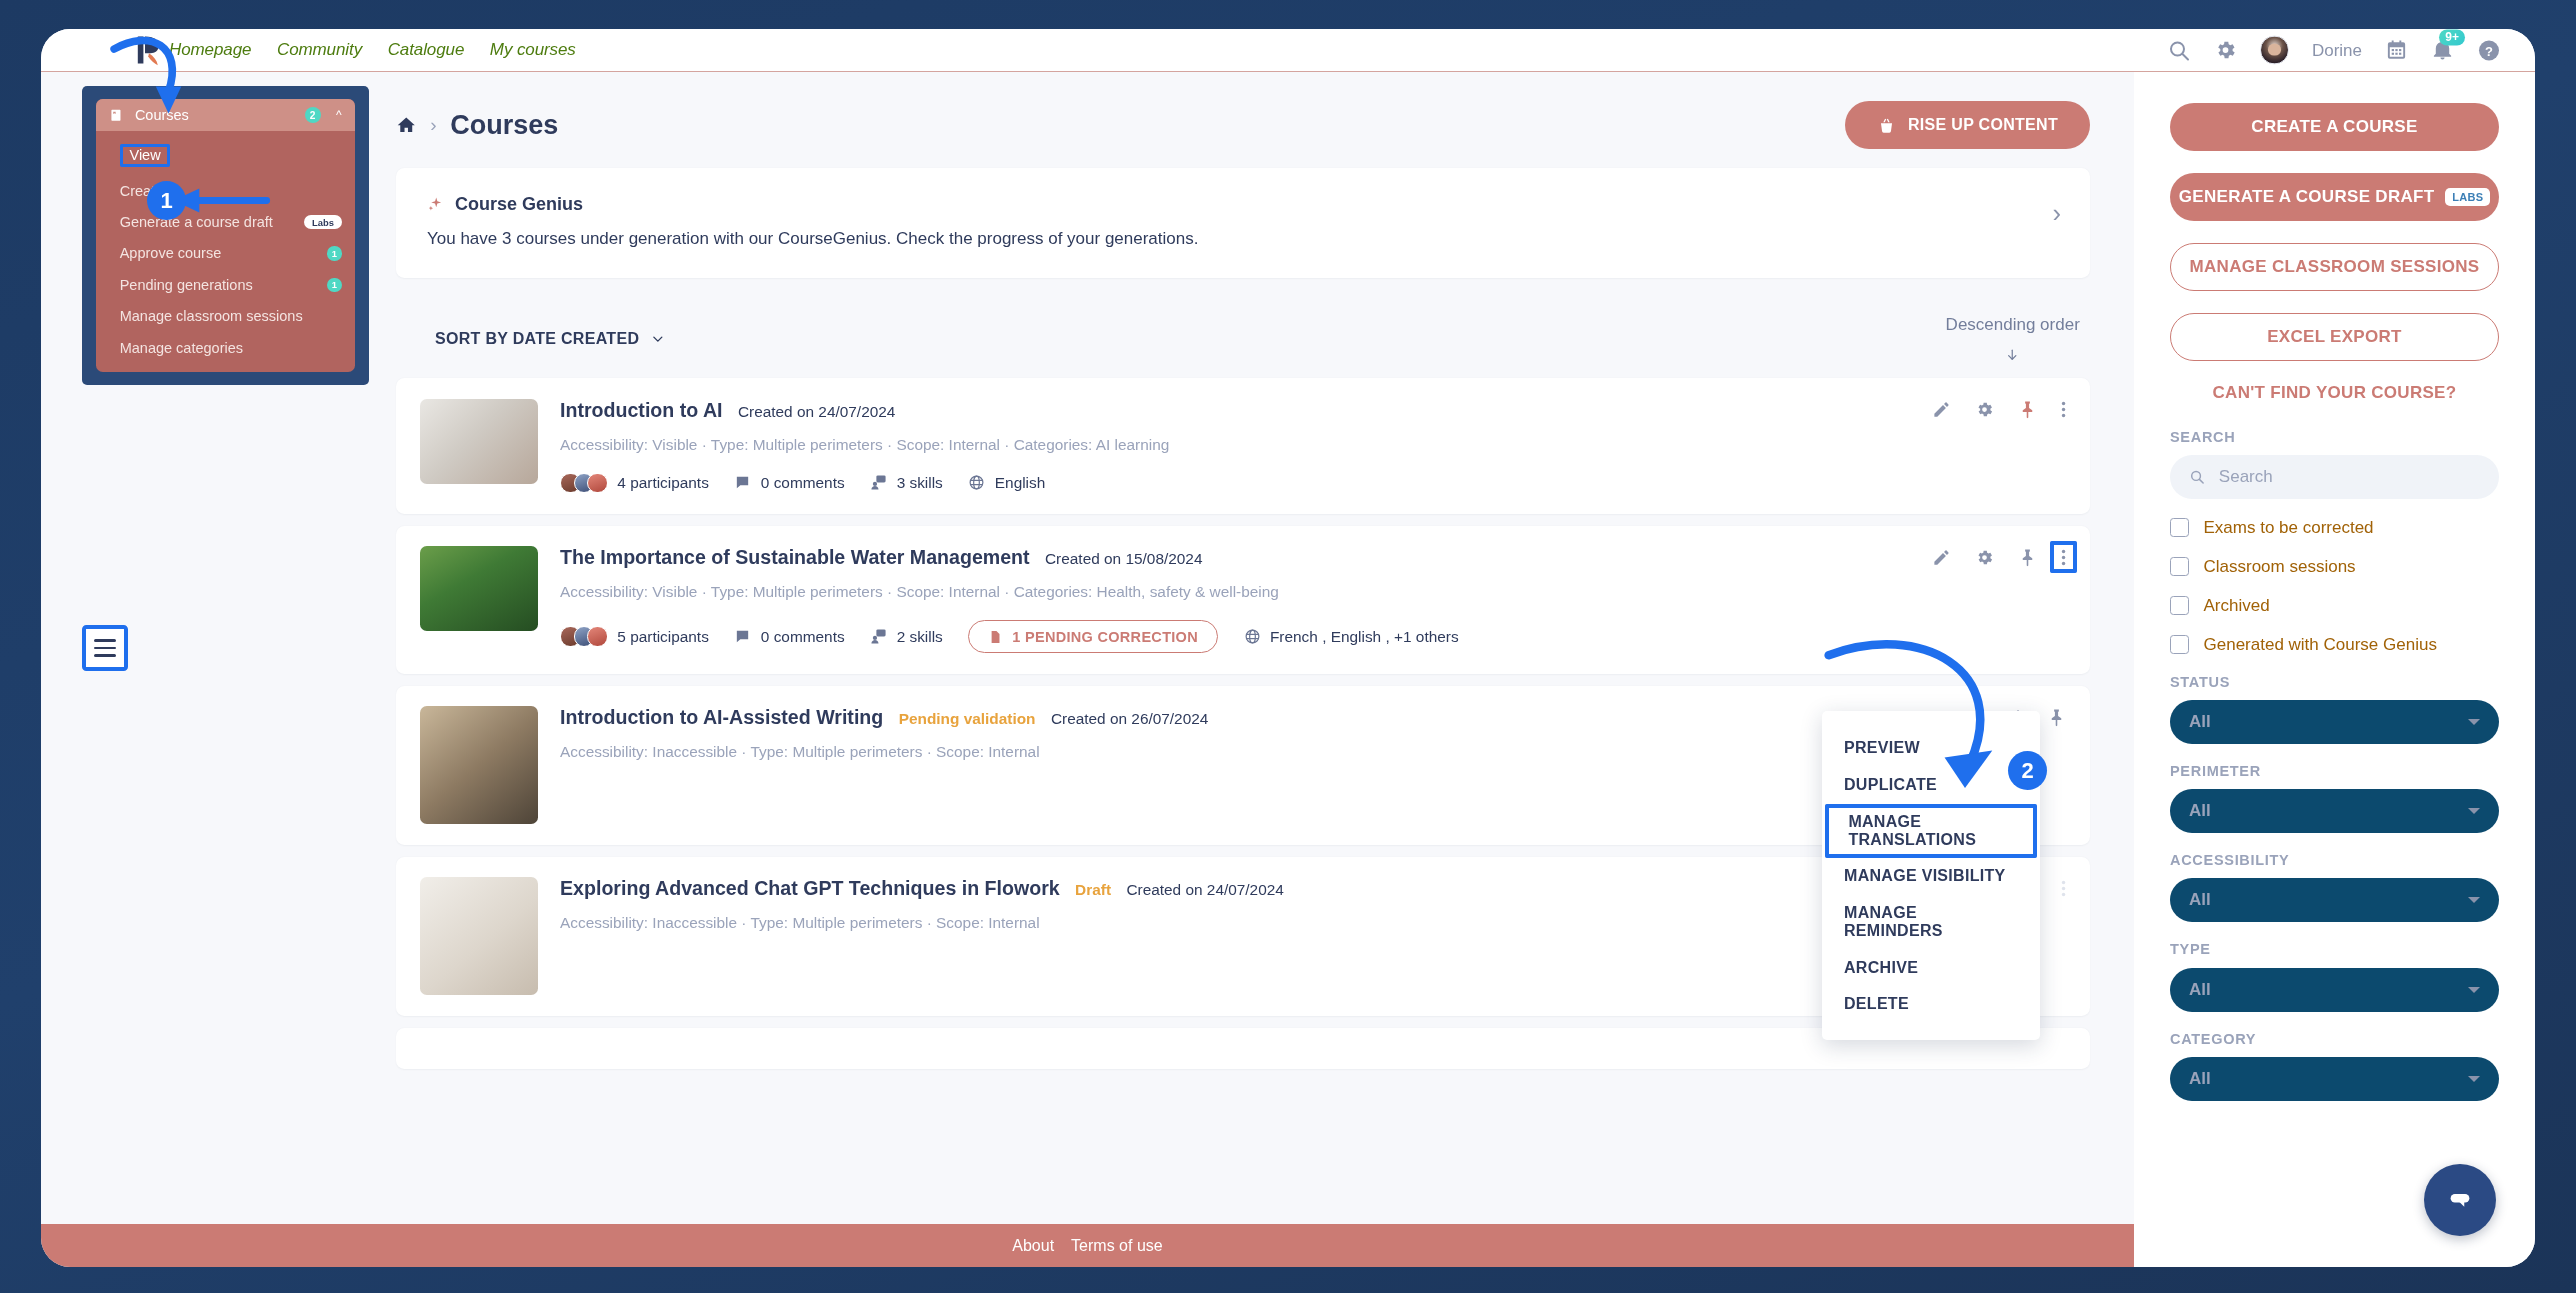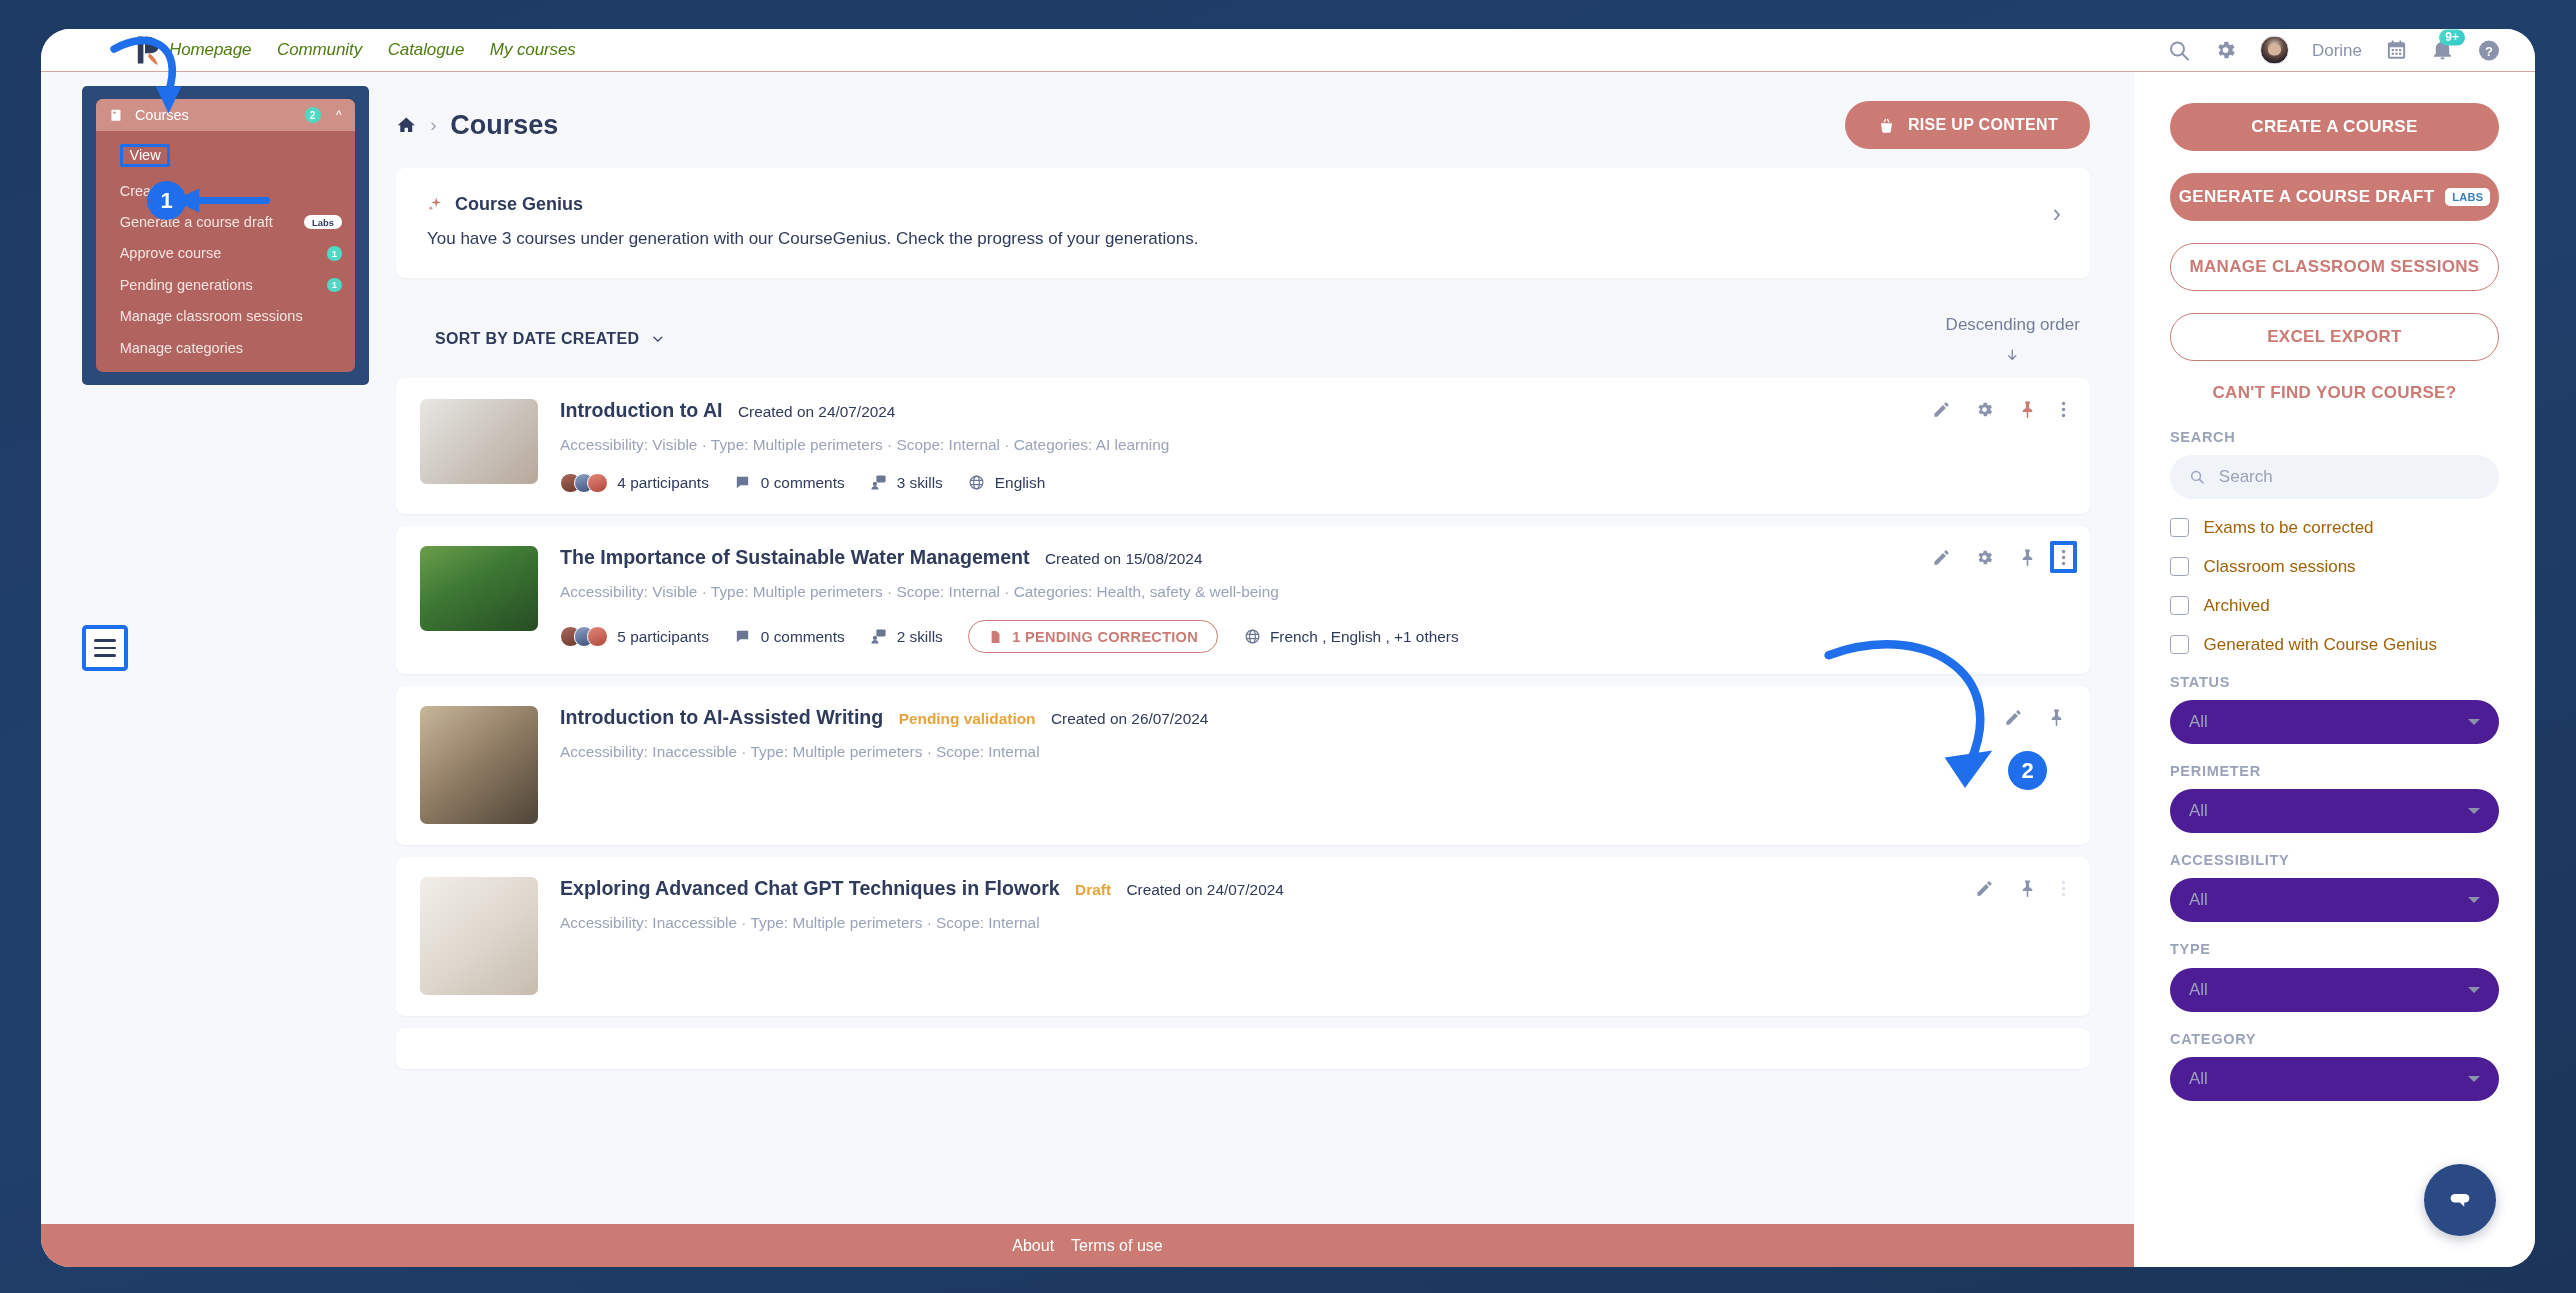--- a/index.html
+++ b/index.html
@@ -378,23 +378,23 @@
     margin-top: 19px; cursor: pointer;
   }
   .chk {
     width: 19px; height: 19px;
     border: 1.3px solid #9aa3ba; border-radius: 3.4px;
     background: #fff; flex: none;
   }
   .check-label { font-size: 17px; color: #a16207; }
   .select-box {
     display: flex; align-items: center;
-    background: #4c1d95; border-radius: 22px;
+    background: #0c4a6e; border-radius: 22px;
     height: 44px; padding: 12px 19px;
-    position: relative; cursor: pointer;
+    position: relative; cursor: pointer; font-weight: bold;
   }
   .select-val { font-size: 17px; color: #9aa3ba; }
   .select-arrow {
     position: absolute; right: 19px;
     width: 0; height: 0;
     border-left: 6px solid transparent;
     border-right: 6px solid transparent;
     border-top: 6.8px solid #8a93ab;
   }
 
@@ -860,20 +860,29 @@
           <span class="select-arrow"></span>
         </div>
       </div>
     </div>
 
     <div class="footer">
       <a>About</a>
       <a>Terms of use</a>
     </div>
 
+    <div class="dropdown">
+      <div class="dd-item">PREVIEW</div>
+      <div class="dd-item">DUPLICATE</div>
+      <div class="dd-item selected">MANAGE TRANSLATIONS</div>
+      <div class="dd-item">MANAGE VISIBILITY</div>
+      <div class="dd-item">MANAGE REMINDERS</div>
+      <div class="dd-item">ARCHIVE</div>
+      <div class="dd-item">DELETE</div>
+    </div>
 
     <div class="chat-fab">
       <svg width="34" height="34" viewBox="0 0 40 40">
         <rect x="9" y="13" width="22" height="10" rx="5" fill="#ffffff"></rect>
         <path d="M19 22l6 6v-6z" fill="#ffffff"></path>
       </svg>
     </div>
   </div>
 
   <svg class="anno" style="left:102px; top:32px; width:111px; height:102px;" viewBox="0 0 130 120">

